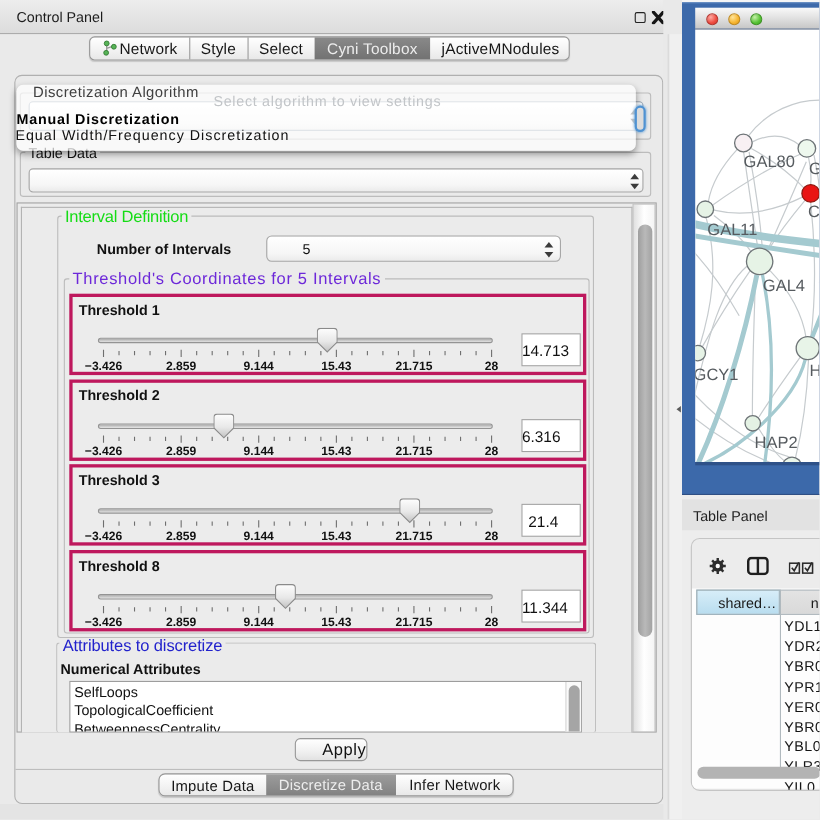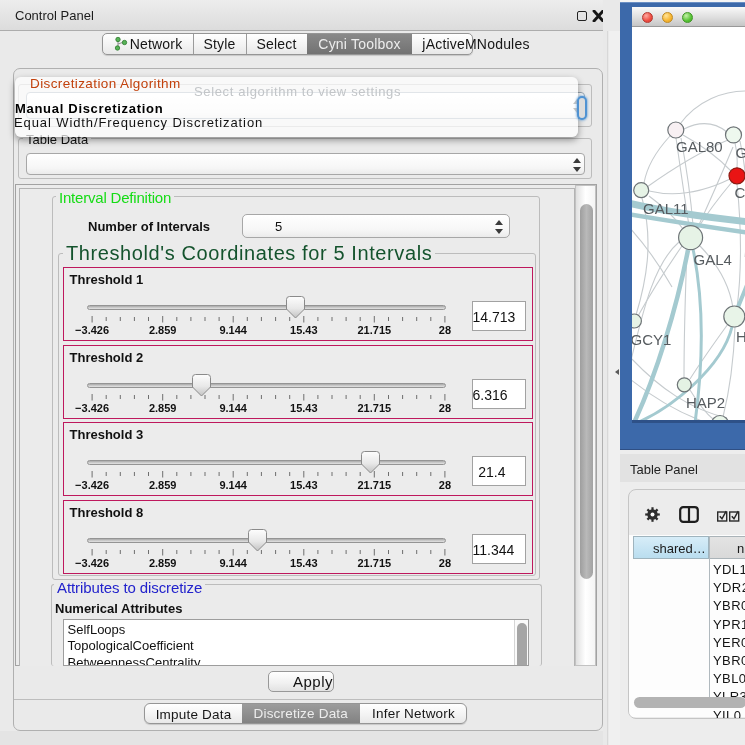--- a/index.html
+++ b/index.html
@@ -27,21 +27,21 @@
 .arr:before{top:1px;border-bottom:5px solid #3b3b3b}
 .arr:after{bottom:1px;border-top:5px solid #3b3b3b}
 
 .pop{position:absolute;left:15px;top:77px;width:563px;height:60px;background:rgba(255,255,255,0.7);border-radius:6px;box-shadow:0 3px 7px rgba(0,0,0,0.4)}
 
 .vport{position:absolute;left:15px;top:184px;width:582px;height:482px;border:1px solid #a2a2a2;background:#ebebeb}
 .cpanel{position:absolute;left:19px;top:188px;width:556px;height:478px;border:1px solid #b3b3b3;border-bottom:none;background:#ebebeb}
 .vsb{position:absolute;left:575px;top:185px;width:21px;height:481px;border:1px solid #c2c2c2;background:linear-gradient(90deg,#e0e0e0,#ffffff 50%,#f4f4f4)}
 .vsbth{position:absolute;left:580px;top:204px;width:13px;height:375px;background:linear-gradient(90deg,#9e9e9e,#b9b9b9 50%,#a2a2a2);border-radius:6.5px}
 
-.tp{position:absolute;left:62.5px;width:470px;height:74px;background:#ececec;border:1px solid #be185d}
+.tp{position:absolute;left:62.5px;width:470px;height:74px;background:#ececec;border:3px solid #be185d}
 .tp .tt{position:absolute;left:6px;top:3.5px;font-weight:bold;font-size:13px}
 .tp .trk{position:absolute;left:23px;top:37px;width:359px;height:5px;border:1px solid #949494;border-radius:3px;background:linear-gradient(#a8a8a8,#cfcfcf 60%,#e2e2e2)}
 .tp .tk{position:absolute;left:0;top:0}
 .tp .th{position:absolute;top:28px}
 .tp .vb{position:absolute;left:408px;top:33px;width:54px;height:30px;background:#fff;border:1px solid #a2a2a2;font-size:14px;line-height:30px;text-align:right;padding-right:19px}
 
 .lst{position:absolute;left:63px;top:619px;width:466px;height:47px;border:1px solid #9d9d9d;background:#fff;overflow:hidden}
 .lst .li{position:absolute;left:6px;font-size:13px}
 .lsb{position:absolute;left:450px;top:0;width:16px;height:47px;background:#fafafa;border-left:1px solid #d5d5d5}
 .lsbth{position:absolute;left:453px;top:3px;width:10px;height:50px;background:#a5a5a5;border-radius:5px}
@@ -51,21 +51,21 @@
 
 <div class="tbar">
     <div class="t">Control Panel</div>
     <div class="wfloat"></div>
 <svg style="position:absolute;left:592px;top:10px" width="13" height="12" viewBox="0 0 13 12">
 <path d="M2 1 L11 11 M11 1 L2 11" stroke="#161616" stroke-width="2.9" stroke-linecap="round"></path>
 </svg>
   </div>
 <div class="abs" style="left:607px;top:0;width:138px;height:2px;background:#f5f5f5"></div>
 
-<div class="seg" style="left:102px;top:33px;width:371px;height:22px">
+<div class="seg" style="left:81px;top:33px;width:437px;height:22px">
  <div class="s" style="left:0;width:90px"><span style="margin-left:16px">Network</span></div>
  <svg style="position:absolute;left:10px;top:1.5px" width="16" height="16" viewBox="0 0 16 16">
    <path d="M5 4 L5 12 M5 8 L11 6" stroke="#9a9a9a" stroke-width="1.2" fill="none"></path>
    <circle cx="5" cy="3.5" r="2.2" fill="#57b357" stroke="#2f7a2f" stroke-width="0.8"></circle>
    <circle cx="4.5" cy="12" r="2.2" fill="#57b357" stroke="#2f7a2f" stroke-width="0.8"></circle>
    <circle cx="11.5" cy="6.5" r="2.2" fill="#57b357" stroke="#2f7a2f" stroke-width="0.8"></circle>
  </svg>
  <div class="sep" style="left:90px"></div>
  <div class="s" style="left:90px;width:53px"><span>Style</span></div>
  <div class="sep" style="left:143px"></div>
@@ -81,42 +81,42 @@
     <div class="arr" style="left:545px;top:5px"></div>
   </div>
 
 <div class="grp" style="left:18px;top:138px;width:574px;height:41px"></div>
 <div class="gt" style="left:23px;top:133px">Table Data</div>
 
 <div class="pop"></div>
 <div class="abs" style="left:194px;top:84px;color:#c2c5c8;font-size:13px;letter-spacing:0.65px">Select algorithm to view settings</div>
 <div class="abs" style="left:15px;top:101px;font-weight:bold;font-size:13px;color:#000;letter-spacing:0.7px">Manual Discretization</div>
 <div class="abs" style="left:14px;top:115px;font-size:13px;color:#111;letter-spacing:0.9px">Equal Width/Frequency Discretization</div>
-<div class="abs" style="left:30px;top:76px;font-size:13.5px;letter-spacing:0.4px;color:#c2410c">Discretization Algorithm</div>
+<div class="abs" style="left:30px;top:76px;font-size:13.5px;letter-spacing:0.4px;color:#404040">Discretization Algorithm</div>
 
 <div class="abs" style="left:577px;top:96px;width:10px;height:24px;background:#dcdcdc;border:2.5px solid #4f92d2;border-radius:5px;box-shadow:0 0 2px 1px rgba(100,160,215,0.6)"></div>
 <div class="cmb" style="left:26px;top:153px;width:559px;height:22px">
     <div class="arr" style="left:545px;top:3px"></div>
   </div>
 
 <div class="vport"></div>
 <div class="cpanel"></div>
 <div class="vsb"></div>
 <div class="vsbth"></div>
 
 <div class="grp" style="left:52px;top:196px;width:488px;height:384px"></div>
 <div class="gt" style="left:56px;top:190px;background:#ebebeb;color:#15dc15;font-size:15px;line-height:15px;letter-spacing:-0.2px">Interval Definition</div>
 <div class="abs" style="left:88px;top:219px;font-weight:bold">Number of Intervals</div>
 <div class="cmb" style="left:242px;top:214px;width:268px;height:24px;border-radius:5px">
     <div class="ct" style="left:32px;top:4px">5</div>
     <div class="arr" style="left:251px;top:4px"></div>
   </div>
 
 <div class="grp" style="left:58px;top:253px;width:478px;height:323px"></div>
-<div class="gt" style="left:63px;top:246px;background:#ebebeb;color:#14532d;font-size:20px;line-height:15px;letter-spacing:0.6px">Threshold's Coordinates for 5 Intervals</div>
+<div class="gt" style="left:63px;top:246px;background:#ebebeb;color:#6d28d9;font-size:15px;line-height:15px;letter-spacing:0.6px">Threshold's Coordinates for 5 Intervals</div>
 
 <div class="tp" style="top:267px">
  <div class="tt">Threshold 1</div>
  <div class="trk"></div>
  <svg class="tk" width="470" height="74" viewBox="0 0 470 74">
   <g stroke="#6e6e6e" stroke-width="1">
         <line x1="28.1" y1="48" x2="28.1" y2="54.5"></line>
         <line x1="42.2" y1="49" x2="42.2" y2="53"></line>
         <line x1="56.3" y1="49" x2="56.3" y2="53"></line>
         <line x1="70.4" y1="49" x2="70.4" y2="53"></line>

